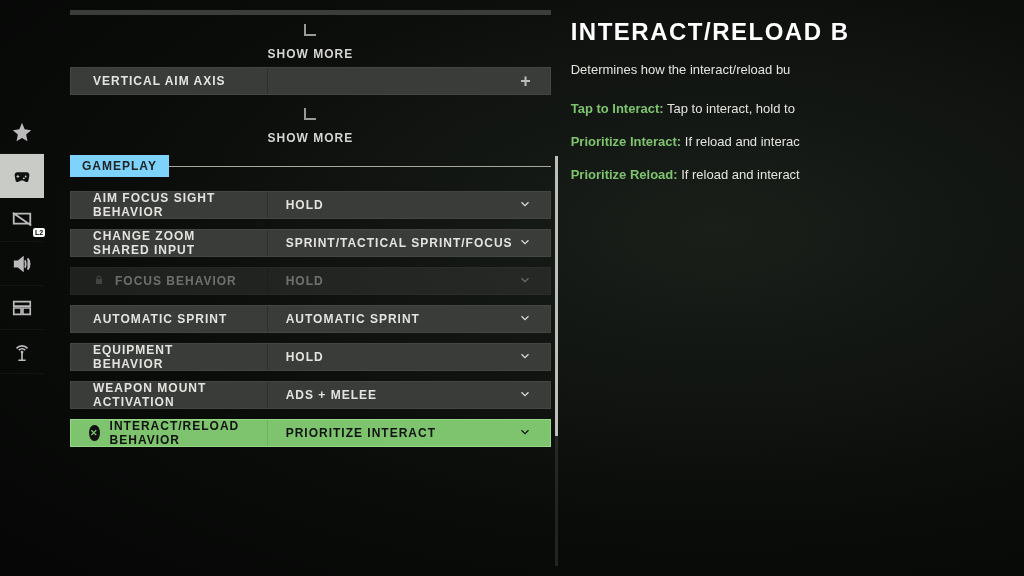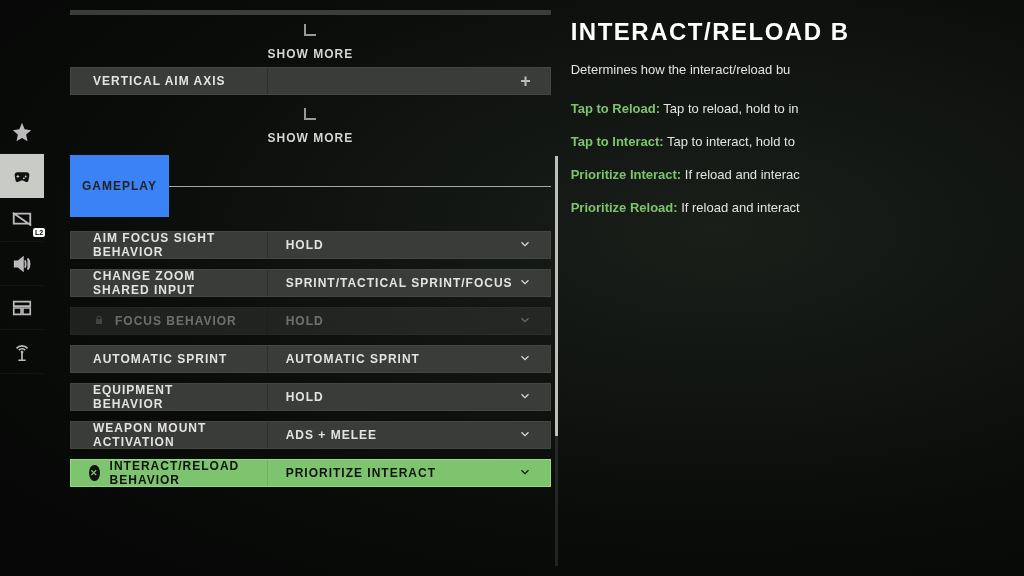--- a/index.html
+++ b/index.html
@@ -116,26 +116,26 @@
     display: inline-flex; align-items: center; justify-content: center;
     font-size: 9px; font-weight: 900; margin-right: 10px;
     margin-left: -4px;
   }
   .section-hdr {
     display: flex;
     align-items: center;
     margin: 4px 0 14px 0;
   }
   .section-chip {
-    background: #3b82f6;
+    background: #7dd3fc;
     color: #222;
     font-weight: 700;
     font-size: 12px;
     letter-spacing: 1px;
-    padding: 24px 12px;
+    padding: 4px 12px;
   }
   .section-line {
     flex: 1;
     height: 1px;
     background: #a7a99f;
     margin-left: 0;
   }
   
   .desc {
     flex: 1;
@@ -333,17 +333,16 @@
     </div>
   </div>
 
 </div>
 
 <div class="desc">
   <div class="scroll-track"></div>
   <div class="scroll-thumb"></div>
   <h2>INTERACT/RELOAD B</h2>
   <div class="sub">Determines how the interact/reload bu</div>
-  <p><span class="key">Tap to Reload:</span><span class="txt"> Tap to reload, hold to in</span></p>
   <p><span class="key">Tap to Interact:</span><span class="txt"> Tap to interact, hold to</span></p>
   <p><span class="key">Prioritize Interact:</span><span class="txt"> If reload and interac</span></p>
   <p><span class="key">Prioritize Reload:</span><span class="txt"> If reload and interact</span></p>
 </div>
 
 </body></html>

